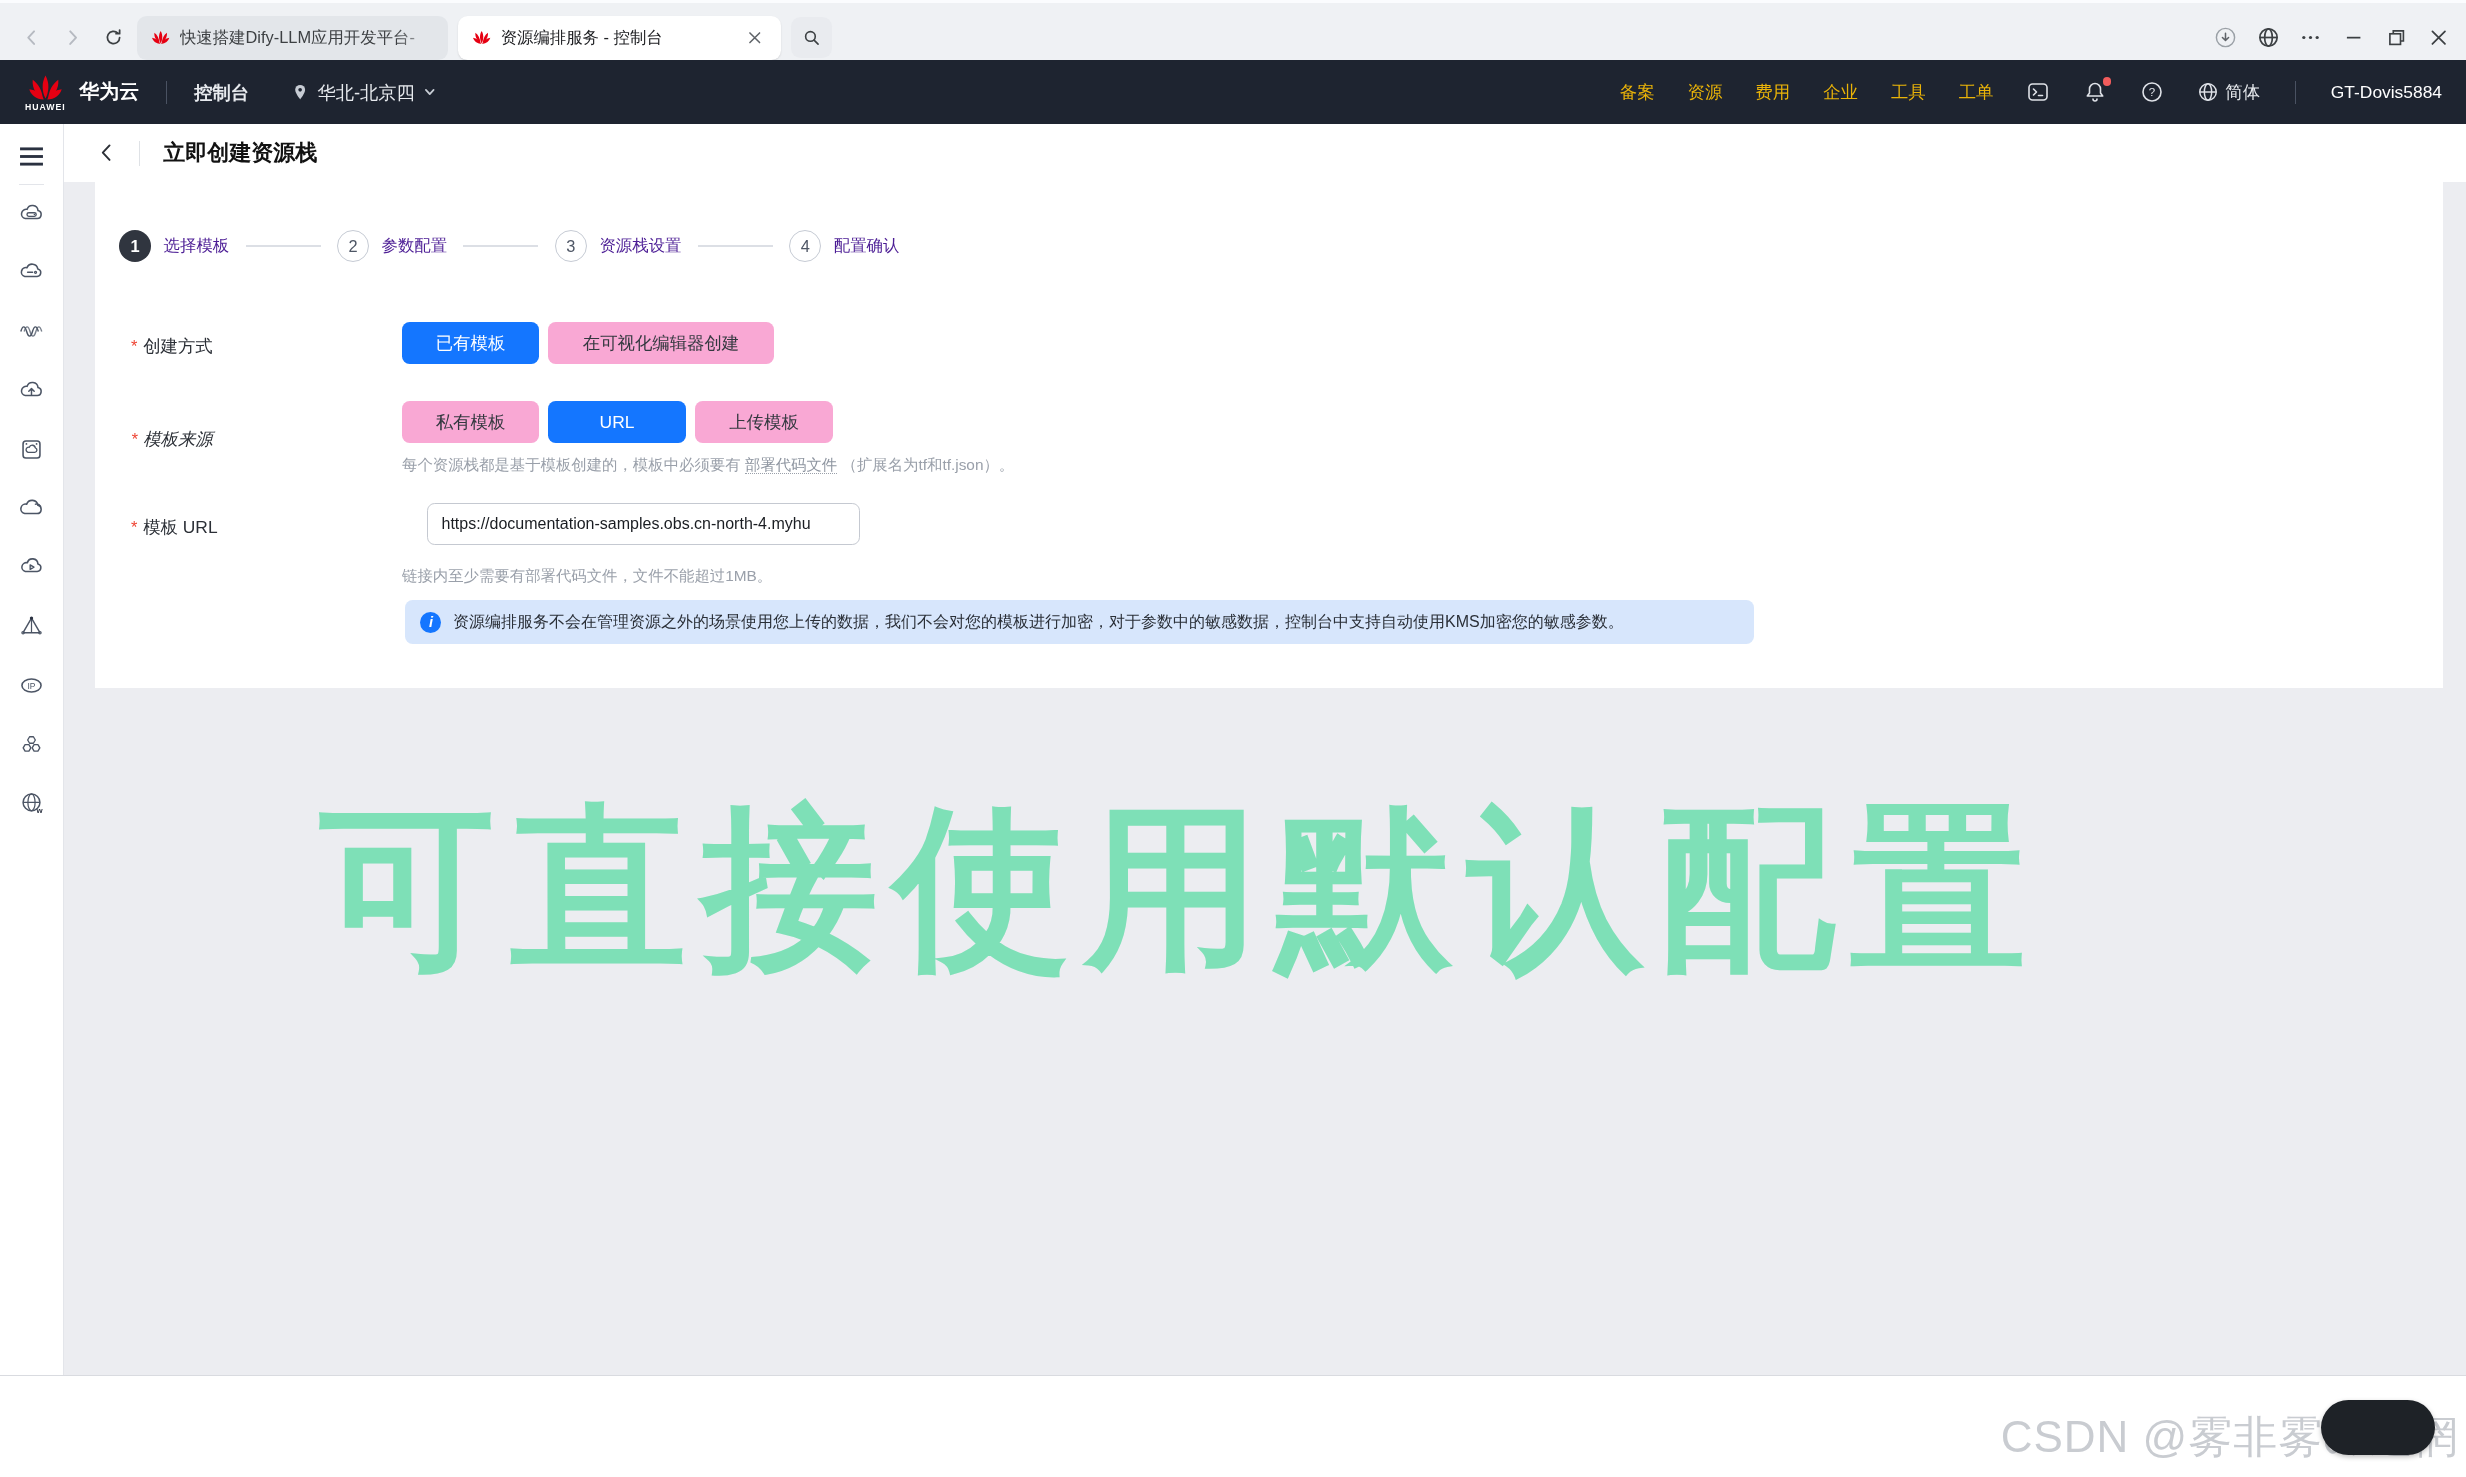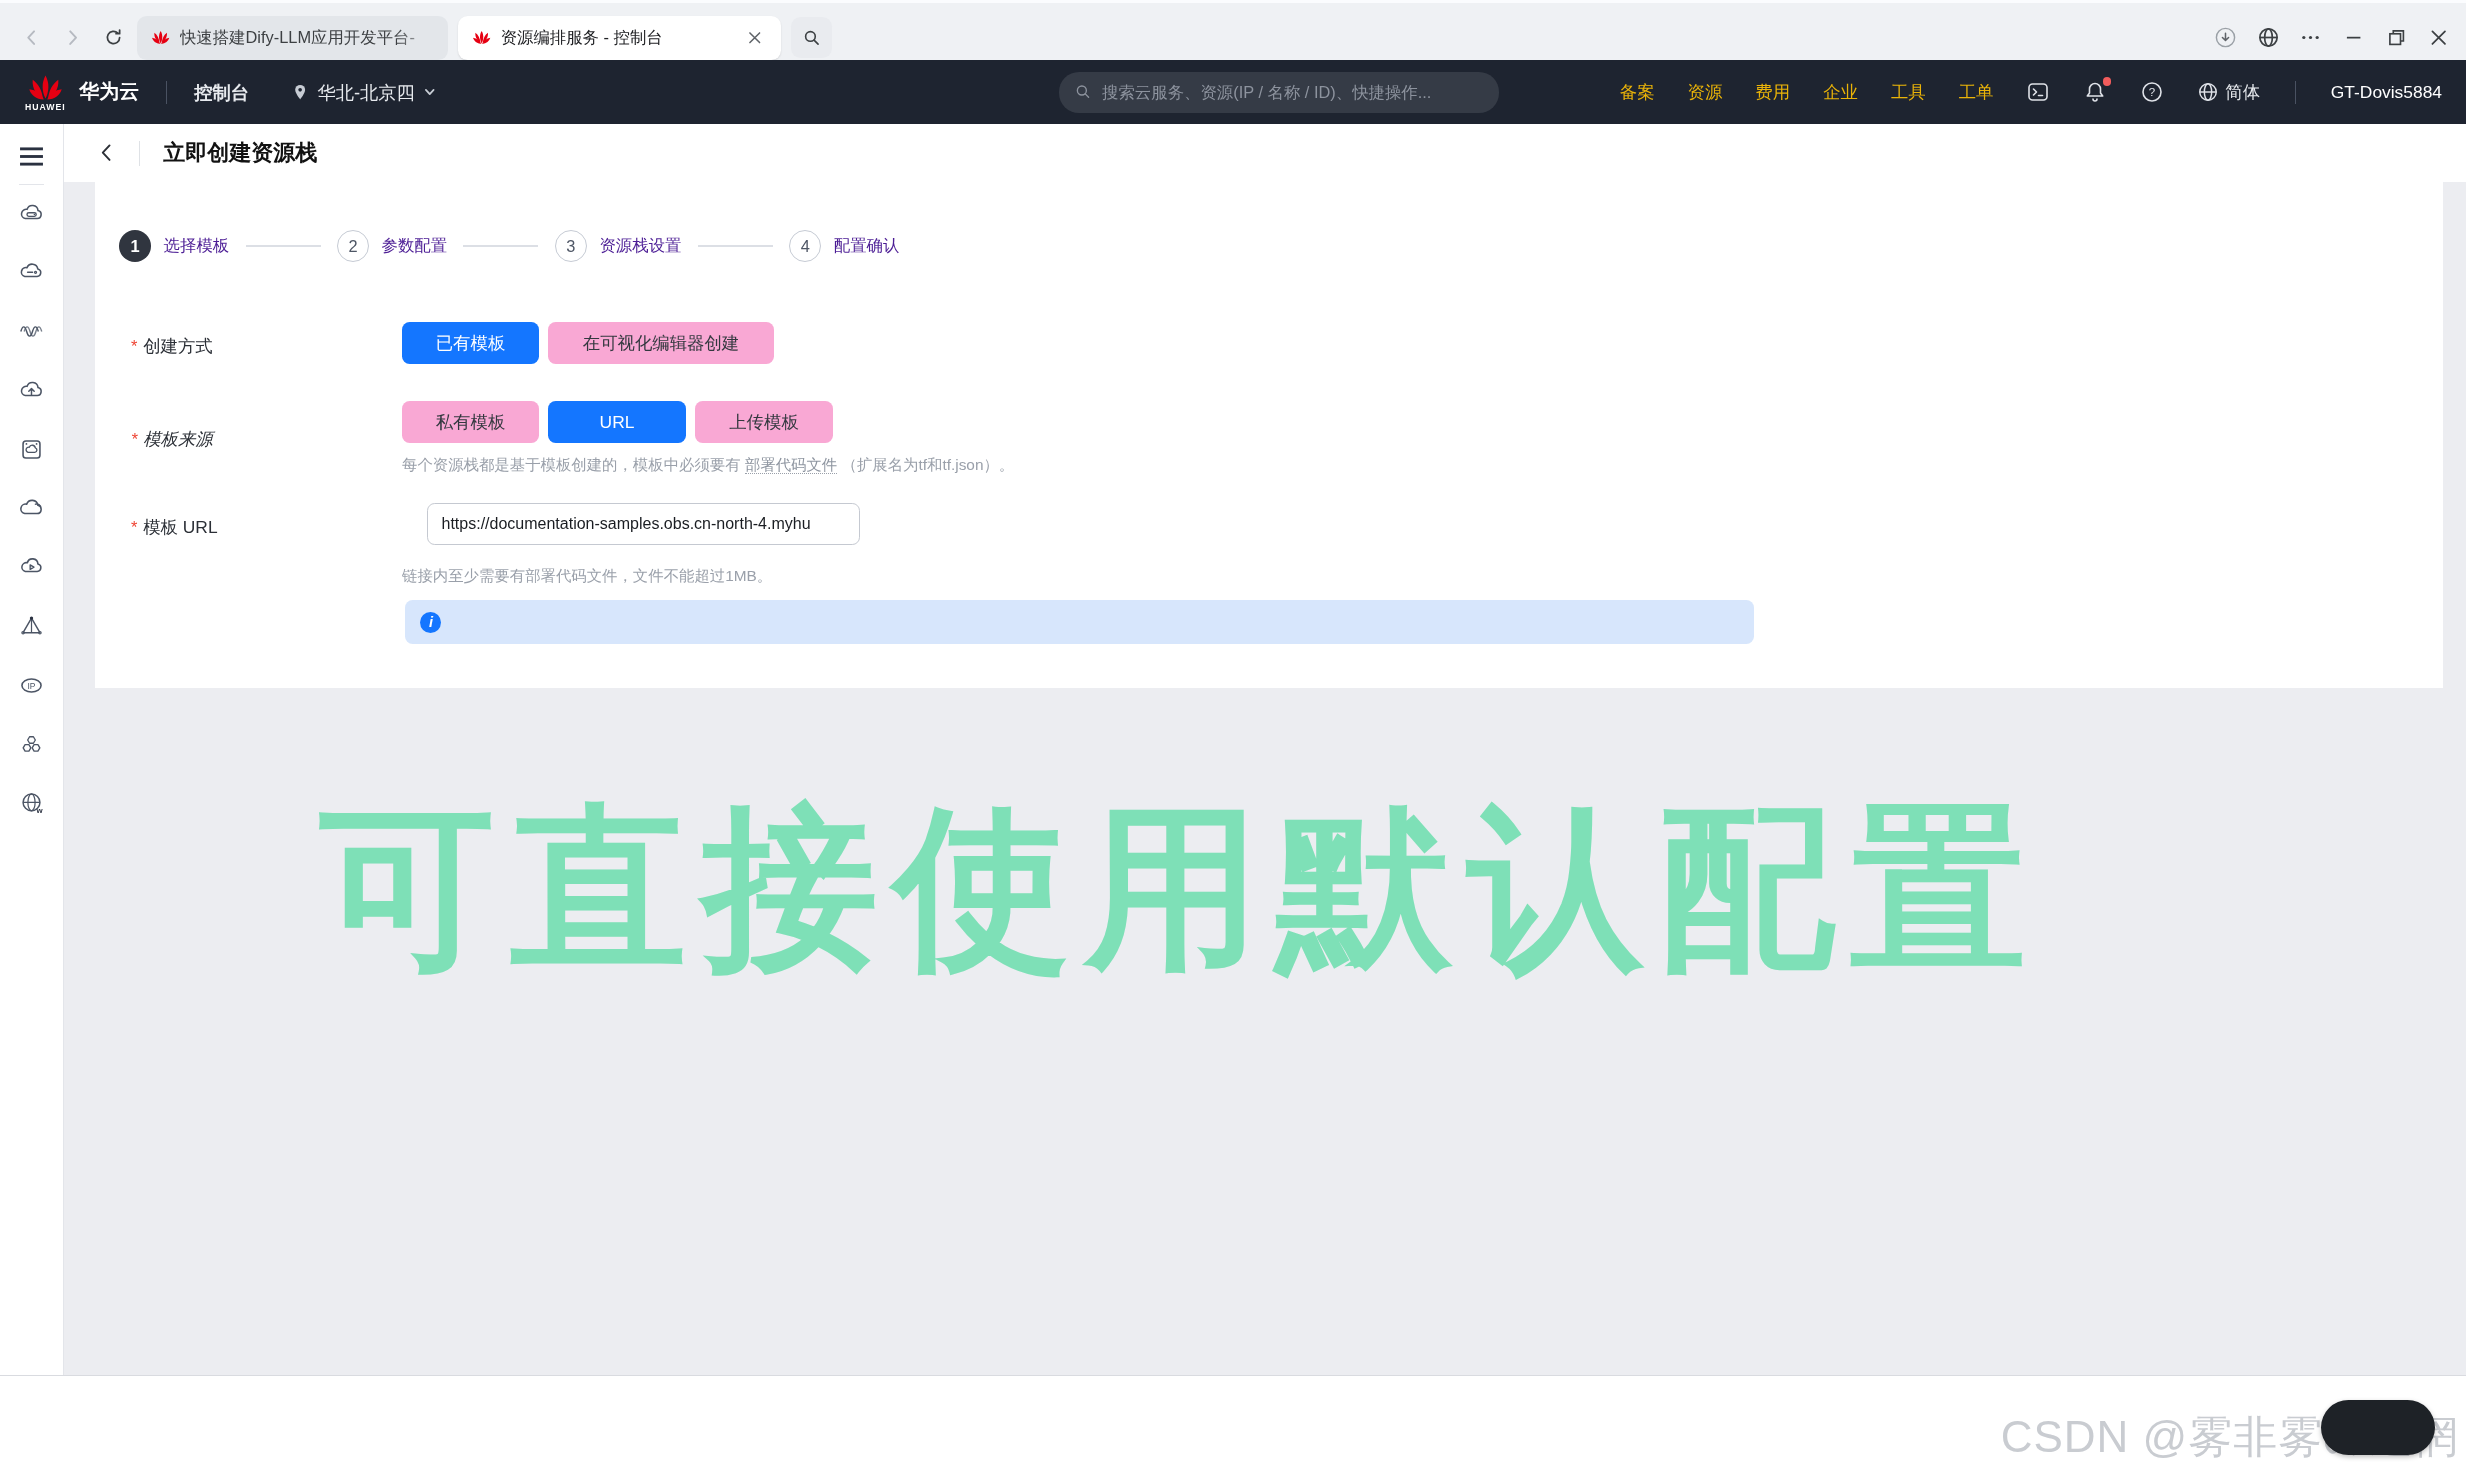--- a/index.html
+++ b/index.html
@@ -203,27 +203,20 @@
       <svg width="18.3" height="18.3" viewBox="0 0 24 24">
           <path d="M12 2.5a6.5 6.5 0 0 1 6.5 6.5c0 4.8-6.5 12.5-6.5 12.5S5.5 13.8 5.5 9A6.5 6.5 0 0 1 12 2.5z" fill="#c7ccd4"></path>
           <circle cx="12" cy="9" r="2.4" fill="#1e2430"></circle>
         </svg>
       <span>华北-北京四</span>
       <svg width="13.5" height="13.5" viewBox="0 0 14 14">
           <polyline points="3,5 7,9.5 11,5" fill="none" stroke="#c7ccd4" stroke-width="1.8" stroke-linecap="round" stroke-linejoin="round"></polyline>
         </svg>
     </div>
 
-    <div class="hw-search">
-      <svg width="19.3" height="19.3" viewBox="0 0 24 24">
-          <circle cx="10.5" cy="10.5" r="6" fill="none" stroke="#8d939e" stroke-width="1.8"></circle>
-          <line x1="15" y1="15" x2="19.5" y2="19.5" stroke="#8d939e" stroke-width="1.8" stroke-linecap="round"></line>
-        </svg>
-      <input placeholder="搜索云服务、资源(IP / 名称 / ID)、快捷操作..." style="">
-    </div>
 
     <div class="hdr-right">
       <span class="hdr-menu-item">备案</span>
       <span class="hdr-menu-item">资源</span>
       <span class="hdr-menu-item">费用</span>
       <span class="hdr-menu-item">企业</span>
       <span class="hdr-menu-item">工具</span>
       <span class="hdr-menu-item">工单</span>
       <div class="hdr-icon">
         <svg width="24" height="24" viewBox="0 0 24 24">
@@ -392,20 +385,21 @@
       </div>
 
       <div class="form-label" style="top:333px;">
         <span class="req">*</span><span>模板 URL</span>
       </div>
       <input class="url-input" style="top: 321px; margin-left: 25px;" value="https://documentation-samples.obs.cn-north-4.myhu">
       <div class="hint" style="top:384px;">链接内至少需要有部署代码文件，文件不能超过1MB。</div>
 
       <div class="banner" style="top:418px;">
         <div class="info-ic">i</div>
+        <span class="banner-text">资源编排服务不会在管理资源之外的场景使用您上传的数据，我们不会对您的模板进行加密，对于参数中的敏感数据，控制台中支持自动使用KMS加密您的敏感参数。</span>
       </div>
 
     </div>
   </div>
 
   <div class="green-mark">可直接使用默认配置</div>
 
   <div class="footer-strip"></div>
   <div class="csdn-mark">CSDN @雾非雾の迷惘</div>
   <div class="dark-pill"></div>

